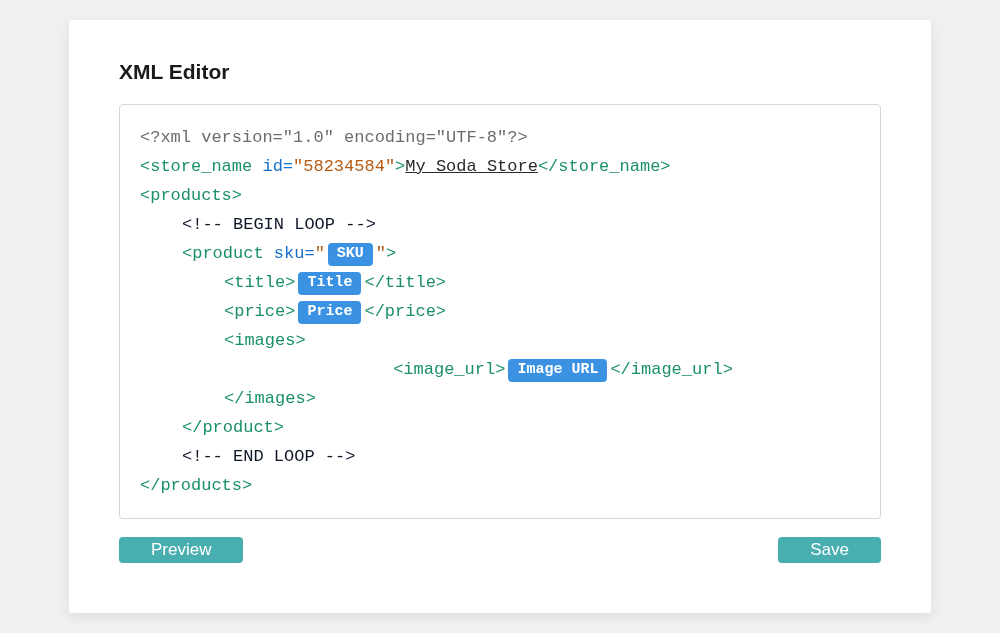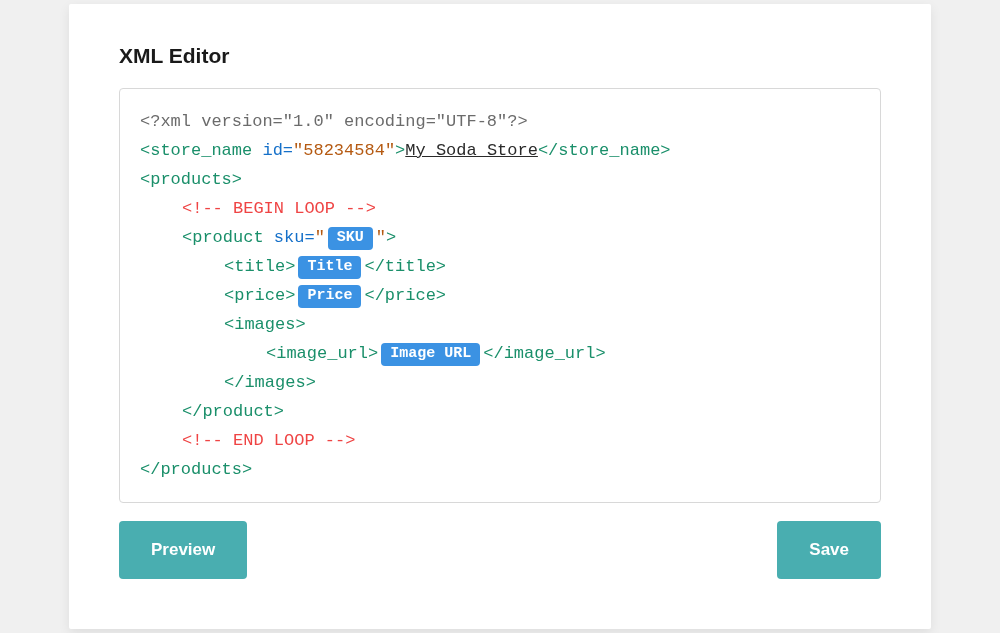--- a/index.html
+++ b/index.html
@@ -34,24 +34,24 @@
     font-size: 17px;
     line-height: 29px;
     color: #444;
     background: #fff;
   }
   .tok-decl  { color: #6b6b6b; }
   .tok-tag   { color: #1a8f6a; }
   .tok-attr  { color: #1570c9; }
   .tok-val   { color: #b55a12; }
   .tok-text  { color: #2a2a2a; text-decoration: underline; }
-  .tok-comment { color: #ef4444; }
+  .tok-comment { color: #0f172a; }
   .indent1 { padding-left: 42px; }
   .indent2 { padding-left: 84px; }
-  .indent3 { padding-left: 126px; }
+  .indent3 { padding-left: 126px; text-align: center; }
   .pill {
     display: inline-block;
     background: #3b92e3;
     color: #ffffff;
     font-weight: 600;
     font-size: 15px;
     padding: 1px 9px 2px 9px;
     border-radius: 4px;
     vertical-align: 1px;
     line-height: 20px;
@@ -61,22 +61,22 @@
     display: flex;
     justify-content: space-between;
     margin-top: 18px;
   }
   .btn {
     background: #49aeb0;
     color: #ffffff;
     border: none;
     border-radius: 4px;
     font-size: 17px;
-    font-weight: 700;
-    padding: 19px 32px;
+    font-weight: 400;
+    padding: 3px 32px;
     cursor: pointer;
   }
 </style>
 </head>
 <body>
 
 <div class="card">
   <h2 class="title">XML Editor</h2>
 
   <div class="code-box">

